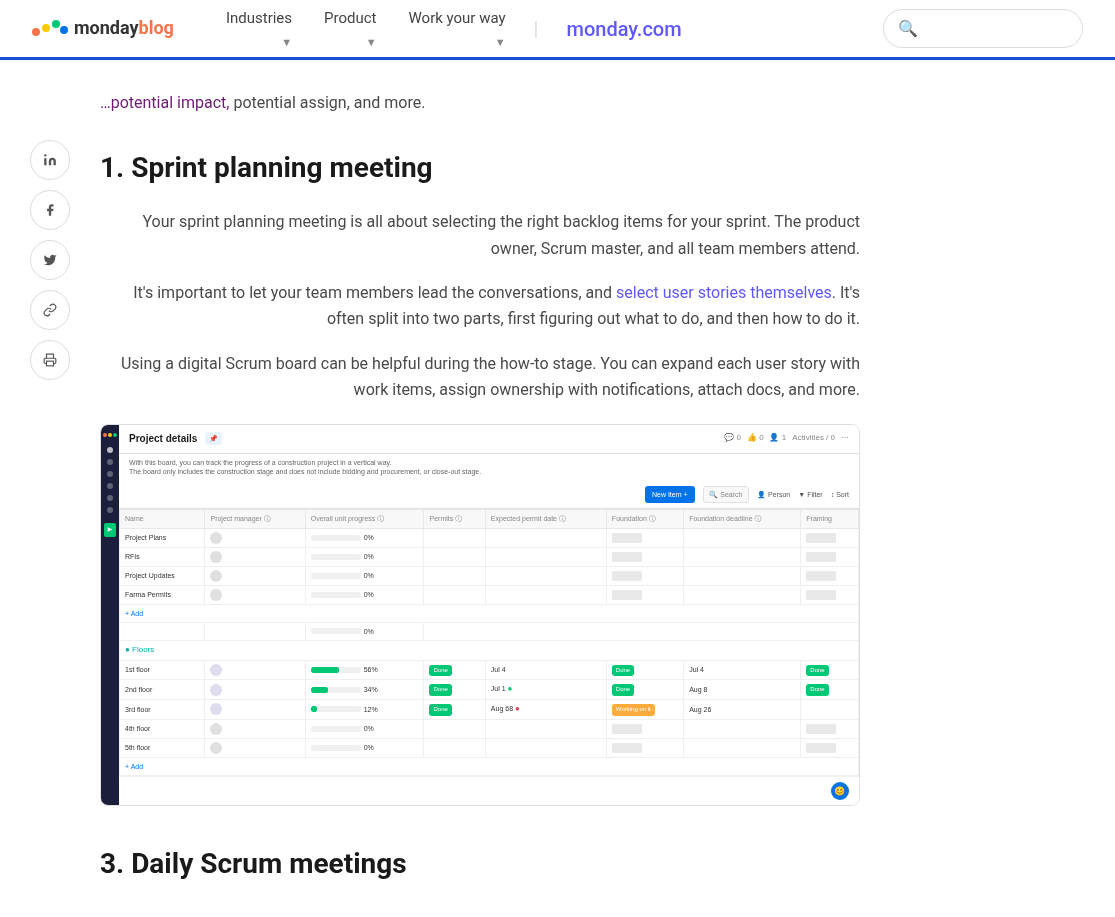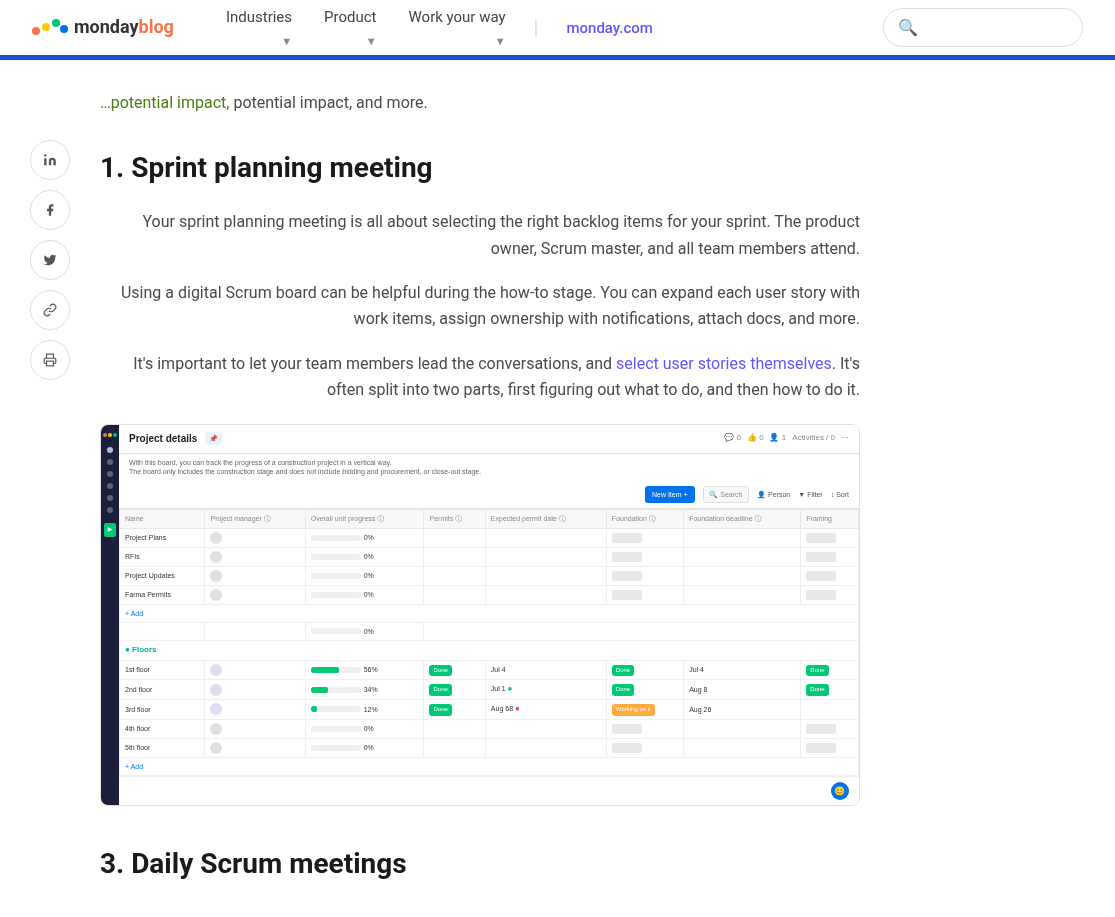--- a/index.html
+++ b/index.html
@@ -10,21 +10,21 @@
       font-size: 16px;
       line-height: 1.6;
     }
 
     
     .navbar {
       display: flex;
       align-items: center;
       padding: 0 32px;
       height: 60px;
-      border-bottom: 5px solid #1d4ed8;
+      border-bottom: 3px solid #1d4ed8;
       position: sticky;
       top: 0;
       background: #fff;
       z-index: 100;
     }
     .logo-area {
       display: flex;
       align-items: center;
       margin-right: 40px;
       gap: 0;
@@ -58,21 +58,21 @@
       border-radius: 4px;
       flex-direction: column;
     }
     .nav-chevron { font-size: 11px; color: #888; }
     .nav-divider {
       color: #ddd;
       font-size: 20px;
       margin: 0 8px;
     }
     .nav-cta {
-      font-size: 15px;
+      font-size: 20px;
       color: #5f57ff;
       font-weight: 500;
       text-decoration: none;
       padding: 8px 12px;
     }
     .search-box {
       margin-left: auto;
       display: flex;
       align-items: center;
       border: 1px solid #ddd;
@@ -127,21 +127,21 @@
       max-width: 820px;
     }
 
     
     .cut-text {
       color: #4a4a4a;
       font-size: 16px;
       line-height: 1.65;
       margin-bottom: 30px;
     }
-    .cut-text a { color: #4d7c0f; text-decoration: none; }
+    .cut-text a { color: #701a75; text-decoration: none; }
 
     
     .section-title {
       font-size: 28px;
       font-weight: 700;
       color: #1a1a1a;
       margin-bottom: 18px;
       margin-top: 0;
     }
 
@@ -253,21 +253,21 @@
     .ms-group-header td {
       background: #fff;
       color: #f6744a;
       font-weight: 700;
       font-size: 8px;
       border-bottom: 1px solid #efefef;
     }
     .ms-group-header2 td {
       background: #fff;
       color: #00b2a9;
-      font-weight: 700;
+      font-weight: 400;
       font-size: 8px;
       border-bottom: 1px solid #efefef;
     }
     .progress-bar-container {
       background: #f0f0f0;
       border-radius: 2px;
       height: 6px;
       width: 50px;
       overflow: hidden;
     }
@@ -407,32 +407,32 @@
           <polyline points="6 9 6 2 18 2 18 9"></polyline>
           <path d="M6 18H4a2 2 0 01-2-2v-5a2 2 0 012-2h16a2 2 0 012 2v5a2 2 0 01-2 2h-2"></path>
           <rect x="6" y="14" width="12" height="8"></rect>
         </svg>
     </a>
   </div>
 
   <main class="main-content">
 
     <p class="cut-text">
-      <a>…potential impact,</a> <span>potential impact, and more.</span>
+      <a>…potential impact,</a> <span>potential assign, and more.</span>
     </p>
 
     <h2 class="section-title">1. Sprint planning meeting</h2>
 
     <p class="body-text">Your sprint planning meeting is all about selecting the right backlog items for your sprint. The product owner, Scrum master, and all team members attend.</p>
-
-    <p class="body-text">Using a digital Scrum board can be helpful during the how-to stage. You can expand each user story with work items, assign ownership with notifications, attach docs, and more.</p>
 
     <p class="body-text">
       <span>It's important to let your team members lead the conversations, and </span><a>select user stories themselves</a><span>. It's often split into two parts, first figuring out what to do, and then how to do it.</span>
     </p>
+
+    <p class="body-text">Using a digital Scrum board can be helpful during the how-to stage. You can expand each user story with work items, assign ownership with notifications, attach docs, and more.</p>
 
     <div class="screenshot-container">
       <div class="monday-screenshot">
         <div class="ms-body">
 
           <div class="ms-left-sidebar">
             <div style="display:flex;gap:1px;margin-bottom:4px;">
               <div style="width:4px;height:4px;border-radius:50%;background:#f6744a;"></div>
               <div style="width:4px;height:4px;border-radius:50%;background:#ffc900;"></div>
               <div style="width:4px;height:4px;border-radius:50%;background:#00c875;"></div>

